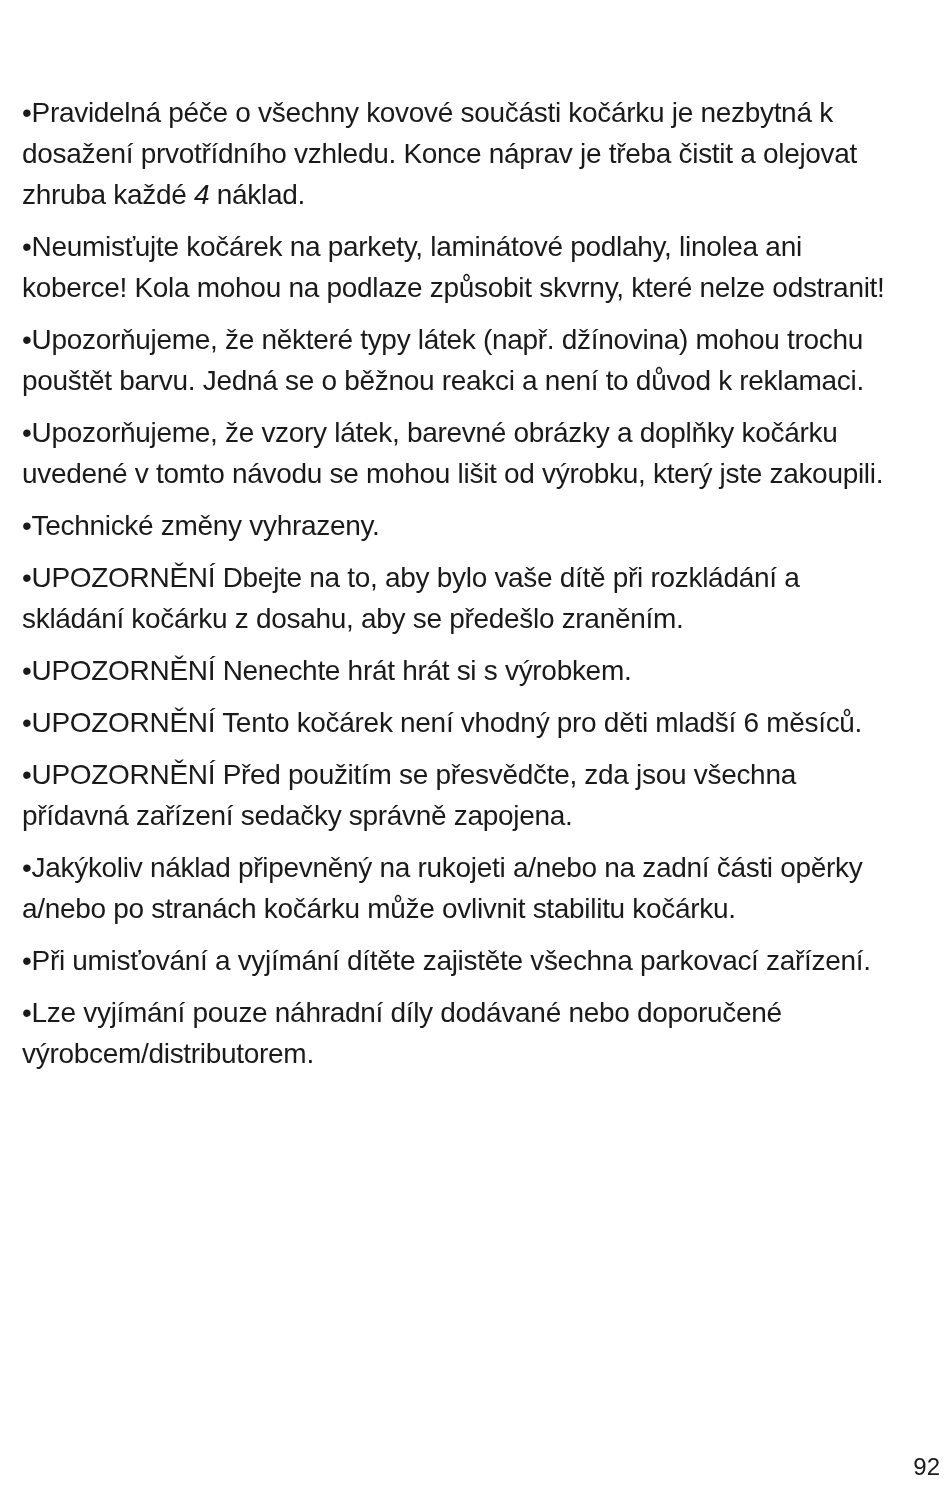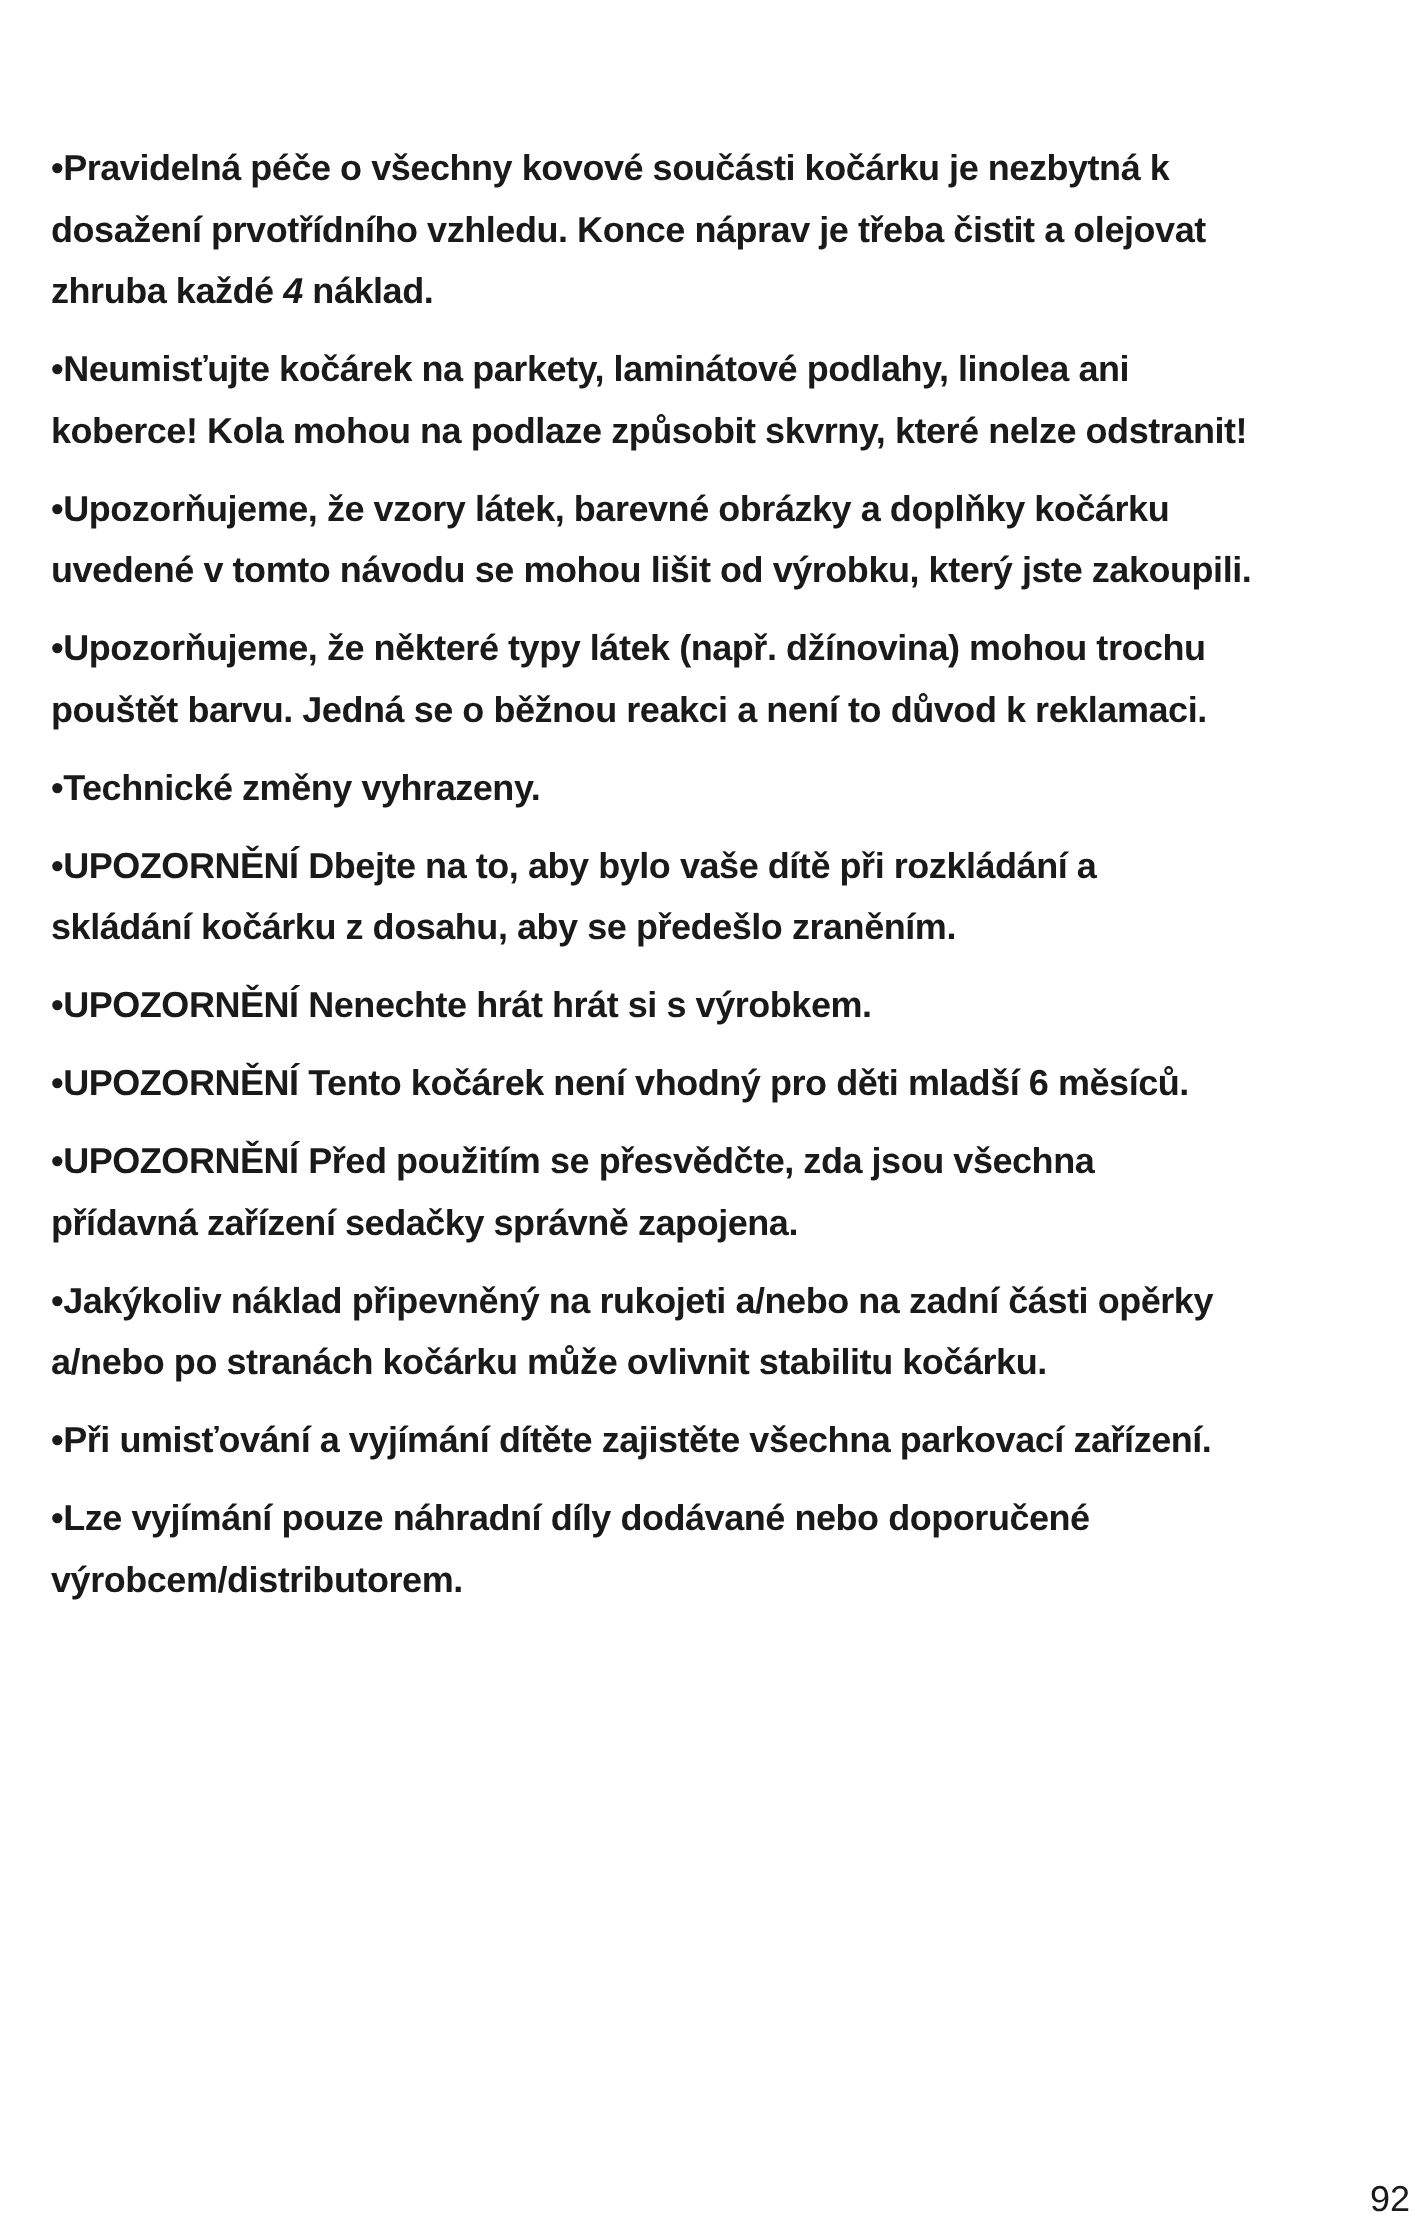--- a/index.html
+++ b/index.html
@@ -10,26 +10,26 @@
     height: 1492px;
     background: #ffffff;
     overflow: hidden;
     font-family: "Liberation Sans", "DejaVu Sans", sans-serif;
     color: #1a1a1a;
   }
   .content {
     padding: 92px 0 0 22px;
   }
   .bullet-para {
-    font-size: 24px;
+    font-size: 28px;
     line-height: 41px;
     letter-spacing: -0.3px;
     white-space: pre;            
-    margin: 0 0 11px 12px;
-    font-weight: 700;
+    margin: 0 0 11px 0;
+    font-weight: 400;
   }
   .bullet-para em {
     font-style: italic;
   }
   .page-number {
     position: absolute;
     top: 1449px;
     right: 10px;
     font-size: 24px;
     line-height: 36px;
@@ -40,24 +40,24 @@
 </head>
 <body>
 
 <div class="page">
   <div class="content">
       <p class="bullet-para"><span>•</span><span>Pravidelná péče o všechny kovové součásti kočárku je nezbytná k
 dosažení prvotřídního vzhledu. Konce náprav je třeba čistit a olejovat
 zhruba každé </span><em>4</em><span> náklad.</span></p>
       <p class="bullet-para"><span>•</span><span>Neumisťujte kočárek na parkety, laminátové podlahy, linolea ani
 koberce! Kola mohou na podlaze způsobit skvrny, které nelze odstranit!</span></p>
+      <p class="bullet-para"><span>•</span><span>Upozorňujeme, že některé typy látek (např. džínovina) mohou trochu
+pouštět barvu. Jedná se o běžnou reakci a není to důvod k reklamaci.</span></p>
       <p class="bullet-para"><span>•</span><span>Upozorňujeme, že vzory látek, barevné obrázky a doplňky kočárku
 uvedené v tomto návodu se mohou lišit od výrobku, který jste zakoupili.</span></p>
-      <p class="bullet-para"><span>•</span><span>Upozorňujeme, že některé typy látek (např. džínovina) mohou trochu
-pouštět barvu. Jedná se o běžnou reakci a není to důvod k reklamaci.</span></p>
       <p class="bullet-para"><span>•</span><span>Technické změny vyhrazeny.</span></p>
       <p class="bullet-para"><span>•</span><span>UPOZORNĚNÍ Dbejte na to, aby bylo vaše dítě při rozkládání a
 skládání kočárku z dosahu, aby se předešlo zraněním.</span></p>
       <p class="bullet-para"><span>•</span><span>UPOZORNĚNÍ Nenechte hrát hrát si s výrobkem.</span></p>
       <p class="bullet-para"><span>•</span><span>UPOZORNĚNÍ Tento kočárek není vhodný pro děti mladší 6 měsíců.</span></p>
       <p class="bullet-para"><span>•</span><span>UPOZORNĚNÍ Před použitím se přesvědčte, zda jsou všechna
 přídavná zařízení sedačky správně zapojena.</span></p>
       <p class="bullet-para"><span>•</span><span>Jakýkoliv náklad připevněný na rukojeti a/nebo na zadní části opěrky
 a/nebo po stranách kočárku může ovlivnit stabilitu kočárku.</span></p>
       <p class="bullet-para"><span>•</span><span>Při umisťování a vyjímání dítěte zajistěte všechna parkovací zařízení.</span></p>

